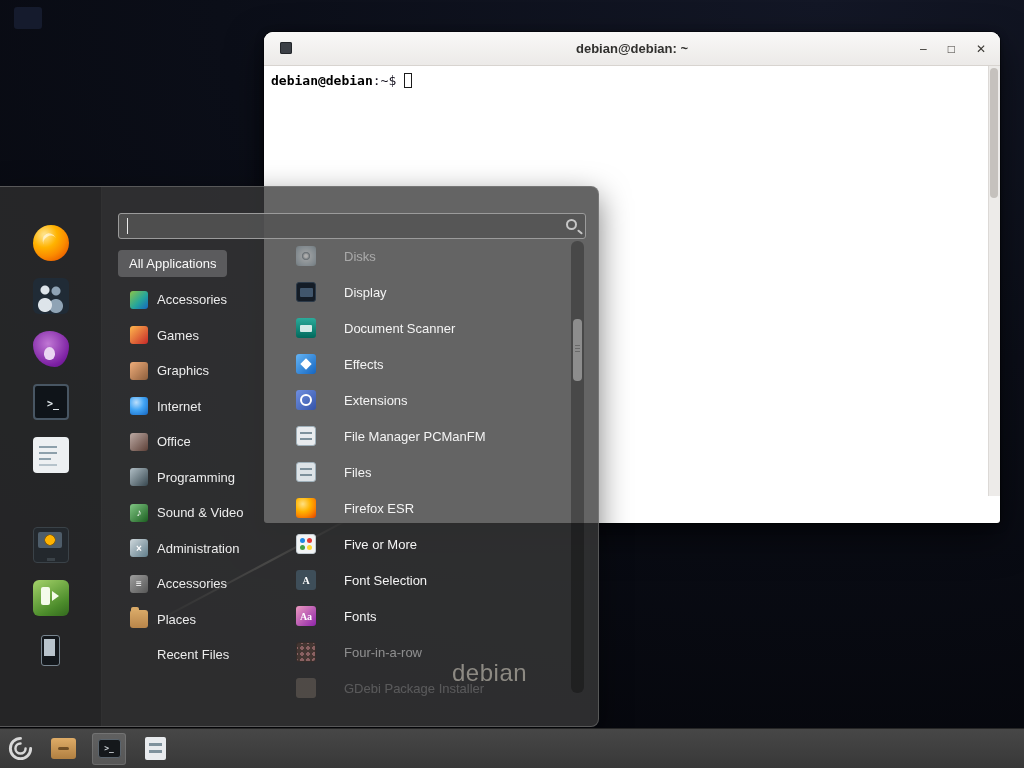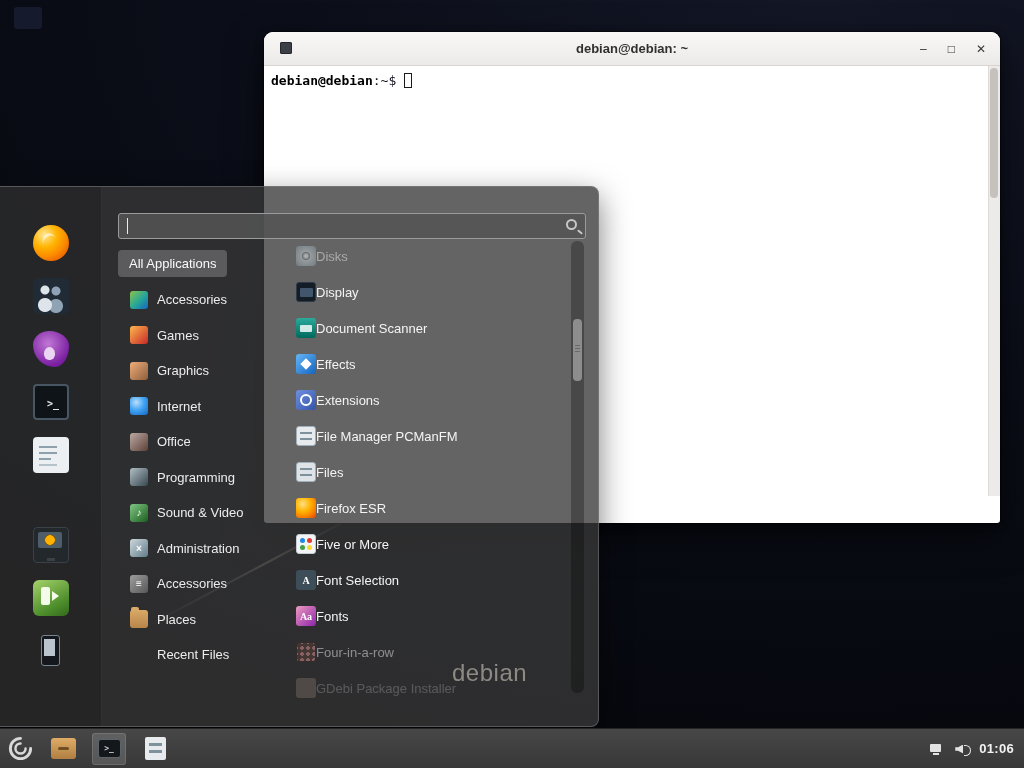--- a/index.html
+++ b/index.html
@@ -58,21 +58,21 @@
     transform:rotate(40deg);border-radius:1px}
 
   #categories-mount{position:absolute;left:118px;top:59px;width:152px;z-index:1}
   .cat-row{height:35.5px;display:flex;align-items:center;gap:9px;padding-left:12px;color:#ececec;font-size:13px;white-space:nowrap}
   .cat-row.selected{height:27px;margin:4px 0 5px;background:rgba(255,255,255,.22);border-radius:4px;
     width:fit-content;padding:0 11px;color:#fafafa}
   .cat-row .ic{width:18px;height:18px;border-radius:3px;flex:none;position:relative;display:flex;
     align-items:center;justify-content:center;font-size:10px;color:#fff}
 
   #apps-mount{position:absolute;left:280px;top:51px;width:288px;z-index:1}
-  .app-row{height:36px;display:flex;align-items:center;gap:0;padding-left:16px;color:#f4f4f4;font-size:13px;white-space:nowrap}
+  .app-row{height:36px;display:flex;align-items:center;gap:28px;padding-left:16px;color:#f4f4f4;font-size:13px;white-space:nowrap}
   .app-row .ic{width:20px;height:20px;border-radius:3px;flex:none;position:relative;display:flex;
     align-items:center;justify-content:center;font-size:10px;color:#fff}
   .faded{opacity:.48}
   .cut{opacity:.22}
 
   .menu-scroll{position:absolute;left:571px;top:54px;width:13px;height:452px;background:rgba(0,0,0,.28);border-radius:6px;z-index:1}
   .menu-thumb{position:absolute;left:2px;top:78px;width:9px;height:62px;background:#8d8d8d;border-radius:4px}
   .menu-thumb::after{content:"";position:absolute;left:2px;right:2px;top:29px;height:1px;background:#696969;
     box-shadow:0 3px 0 #696969,0 -3px 0 #696969}
 
@@ -370,25 +370,14 @@
         <button class="launcher">
     <span class="ic" data-icon="panel-file-manager-icon"></span>
   </button>
         <button class="launcher active">
     <span class="ic" data-icon="panel-terminal-icon">&gt;_</span>
   </button>
         <button class="launcher">
     <span class="ic" data-icon="panel-files-icon"></span>
   </button>
       </div>
-    <div class="tray">
-      <div id="tray-mount" class="tray-icons">
-          <span class="tray-item">
-    <span class="ic" data-icon="network-icon"></span>
-  </span>
-          <span class="tray-item">
-    <span class="ic" data-icon="volume-icon"></span>
-  </span>
-        </div>
-      <span class="clock">01:06</span>
-    </div>
   </footer>
 </div>
 
 </body></html>

